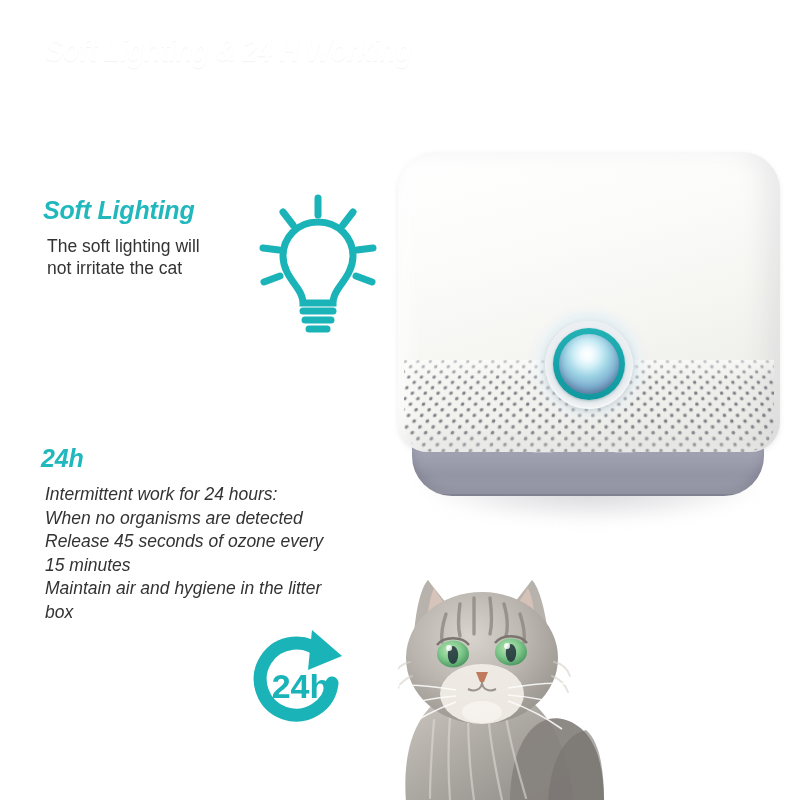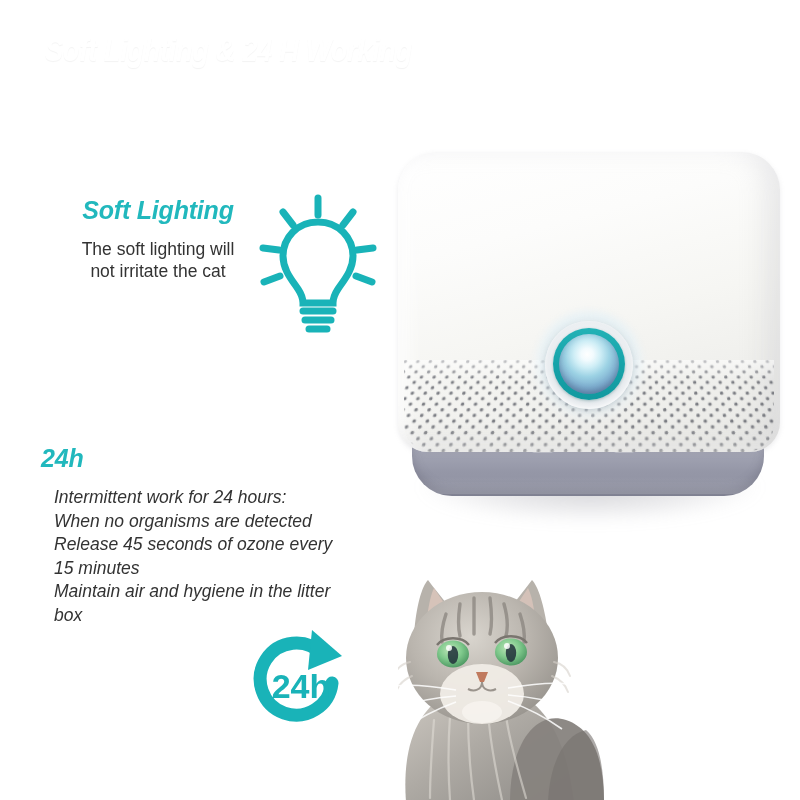--- a/index.html
+++ b/index.html
@@ -44,39 +44,39 @@
     transform: scaleX(0.88);
     transform-origin: left center;
     white-space: nowrap;
     text-shadow: 0 1px 1px rgba(0,0,0,0.05);
   }
 
   
   .section {
     position: absolute;
   }
-  .sec-soft  { left: 43px; top: 196px; width: 230px; text-align: center; }
+  .sec-soft  { left: 43px; top: 196px; width: 230px; }
   .sec-24h   { left: 41px; top: 444px; width: 360px; }
 
   .sec-heading {
     font-size: 25px;
     font-weight: bold;
     font-style: italic;
     color: #21b8bd;
     letter-spacing: -0.2px;
     margin: 0 0 10px 0;
     white-space: nowrap;
   }
   .sec-heading.small { font-size: 25px; }
 
   .sec-body {
     font-size: 17.5px;
     line-height: 22px;
     color: #333333;
-    margin: 13px;
+    margin: 4px;
     white-space: pre-line;
   }
   .sec-24h .sec-body { font-size: 17.5px; line-height: 23.5px; font-style: italic; }
 
   
   .icon-bulb {
     position: absolute;
     left: 255px;
     top: 192px;
     width: 125px;

